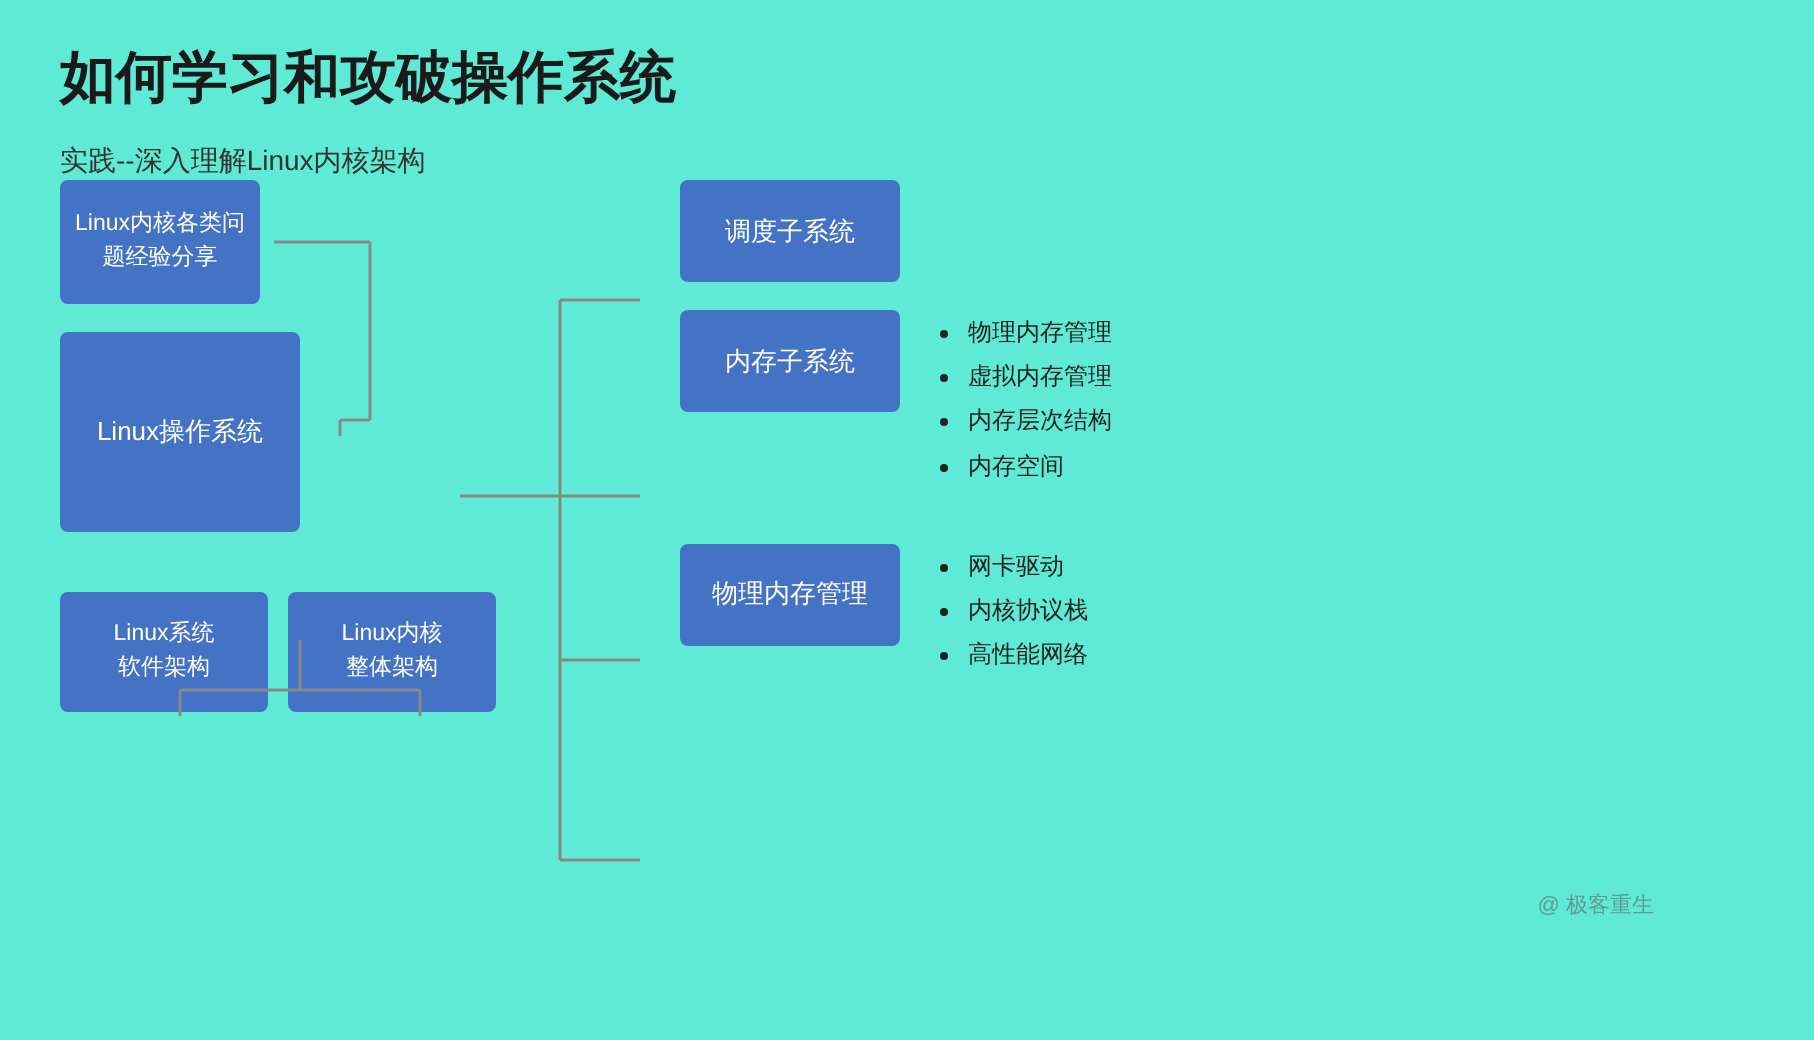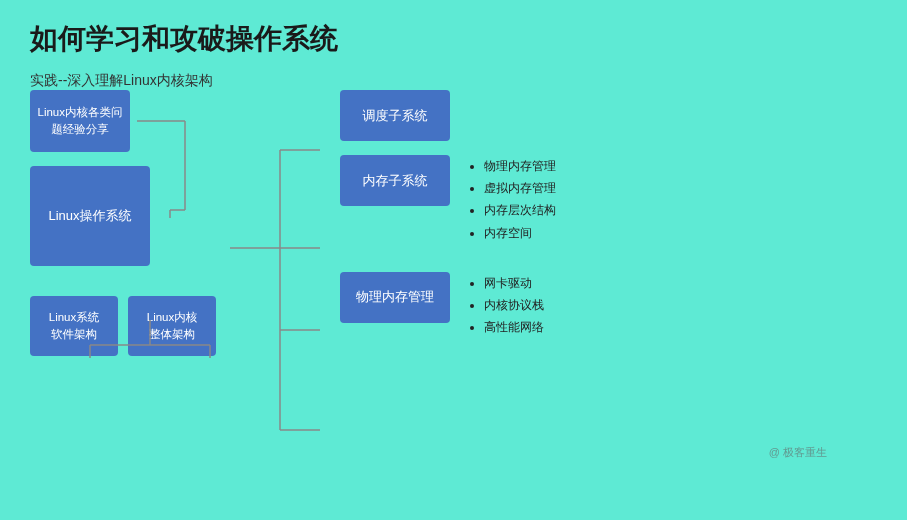--- a/index.html
+++ b/index.html
@@ -56,21 +56,21 @@
       color: #222;
       line-height: 1.8;
       margin-left: 8px;
       margin-top: 0;
     }
     .problem-bullets li {
       list-style: disc;
       margin-left: 14px;
     }
     .box-small {
-      width: 88px;
+      width: 104px;
       height: 60px;
       font-size: 11.5px;
     }
     .subsystem-row {
       display: flex;
       align-items: flex-start;
       margin-bottom: 8px;
     }
     .subsystem-box {
       background: #4472c4;

